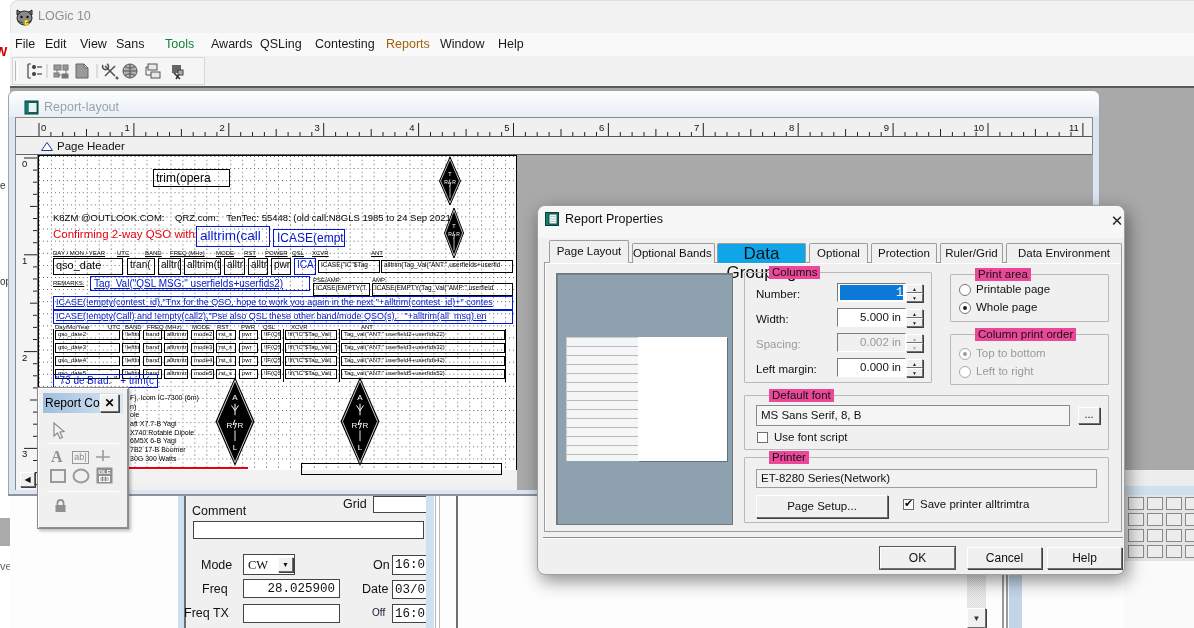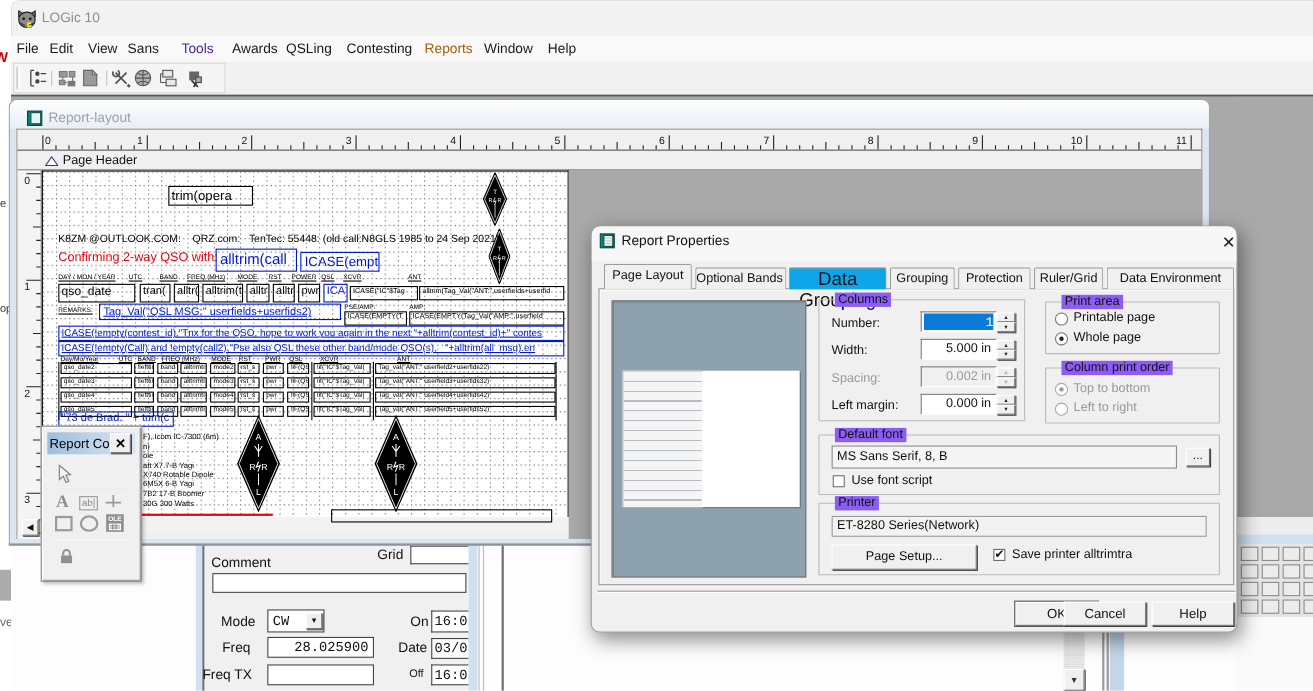--- a/index.html
+++ b/index.html
@@ -4,21 +4,21 @@
 *{margin:0;padding:0;box-sizing:border-box}
 html,body{width:1194px;height:628px;overflow:hidden;background:#fff;
   font-family:"Liberation Sans",sans-serif;position:relative}
 .a{position:absolute}
 .sunk{border-top:1px solid #7b7b7b;border-left:1px solid #7b7b7b;
   border-bottom:1px solid #fff;border-right:1px solid #fff;background:#fff}
 .btn{background:#f0f0f0;border-top:1px solid #fff;border-left:1px solid #fff;
   border-bottom:1px solid #707070;border-right:1px solid #707070;
   box-shadow:1px 1px 0 #404040; text-align:center}
 .grp{border:1px solid #b9b9b9;border-radius:1px}
-.grp>span{position:absolute;top:-7px;left:14px;background:#8b5cf6;padding:0 3px;
+.grp>span{position:absolute;top:-7px;left:24px;background:#ec4899;padding:0 3px;
   font-size:11.5px;color:#111;line-height:13px}
 </style></head><body>
 
 <div class="a" style="left:0;top:0;width:10px;height:628px;background:#fff"></div>
 <div class="a" style="left:-5px;top:44px;width:13px;height:15px;overflow:hidden;color:#c00;font-weight:bold;font-size:13px">W</div>
 <div class="a" style="left:0px;top:180px;width:8px;height:12px;overflow:hidden;font-size:10px;color:#333">e</div>
 <div class="a" style="left:0px;top:276px;width:9px;height:12px;overflow:hidden;font-size:10px;color:#333">op</div>
 <div class="a" style="left:0;top:518px;width:11px;height:28px;background:#ababab"></div>
 <div class="a" style="left:0px;top:560px;width:12px;height:13px;overflow:hidden;font-size:11px;color:#666">ve</div>
 <div class="a" style="left:10px;top:0;width:1184px;height:33px;background:#f2f2f2;border-top-left-radius:8px;border-top:1px solid #e0e0e0;border-left:1px solid #e0e0e0"></div>
@@ -30,21 +30,21 @@
     <circle cx="11.5" cy="8" r="1.2" fill="#111"></circle>
 <rect x="8.5" y="11" width="4" height="5" fill="#ffe94d" stroke="#a89a00" stroke-width="0.7"></rect>
 <path d="M2 12 L7 14 M15 12 L10 14" stroke="#222" stroke-width="0.8"></path>
 </svg>
 <div class="a" style="left:38px;top:9px;font-size:12.5px;color:#8d8d8d">LOGic 10</div>
 <div class="a" style="left:10px;top:33px;width:1184px;height:23px;background:#f9f9f9"></div>
 <div class="a" style="left:15px;top:37px;font-size:12.5px;color:#1a1a1a">File</div>
 <div class="a" style="left:45px;top:37px;font-size:12.5px;color:#1a1a1a">Edit</div>
 <div class="a" style="left:80px;top:37px;font-size:12.5px;color:#1a1a1a">View</div>
 <div class="a" style="left:116px;top:37px;font-size:12.5px;color:#1a1a1a">Sans</div>
-<div class="a" style="left:165px;top:37px;font-size:12.5px;color:#4c1d95">Tools</div>
+<div class="a" style="left:165px;top:37px;font-size:12.5px;color:#15803d">Tools</div>
 <div class="a" style="left:211px;top:37px;font-size:12.5px;color:#1a1a1a">Awards</div>
 <div class="a" style="left:260px;top:37px;font-size:12.5px;color:#1a1a1a">QSLing</div>
 <div class="a" style="left:315px;top:37px;font-size:12.5px;color:#1a1a1a">Contesting</div>
 <div class="a" style="left:386px;top:37px;font-size:12.5px;color:#a16207">Reports</div>
 <div class="a" style="left:440px;top:37px;font-size:12.5px;color:#1a1a1a">Window</div>
 <div class="a" style="left:498px;top:37px;font-size:12.5px;color:#1a1a1a">Help</div>
 <div class="a" style="left:10px;top:56px;width:1184px;height:30px;background:#f1f1f1"></div>
 <div class="a" style="left:12px;top:57px;width:193px;height:28px;background:#f5f5f5;border:1px solid #d7d7d7"></div>
 <div class="a" style="left:15px;top:61px;width:3px;height:20px;border-left:1px solid #bbb;border-right:1px solid #fff"></div>
 <svg class="a" style="left:26px;top:61px" width="165" height="20" viewBox="0 0 165 20">
@@ -116,21 +116,21 @@
 <div class="a" style="left:1124px;top:561px;width:70px;height:67px;background:#fafafa"></div>
 <div class="a" style="left:178px;top:490px;width:8px;height:138px;background:#cfe0f0"></div>
 <div class="a" style="left:184px;top:492px;width:2px;height:136px;background:#6f6f6f"></div>
 <div class="a" style="left:186px;top:493px;width:240px;height:135px;background:#f0f0f0"></div>
 <div class="a" style="left:192px;top:504px;font-size:12.5px;color:#111;white-space:nowrap">Comment</div>
 <div class="a" style="left:343px;top:497px;font-size:12.5px;color:#111;white-space:nowrap">Grid</div>
 <div class="a" style="left:373px;top:496px;width:53px;height:17px;background:#fff;border:1.5px solid #444;border-right:none"></div>
 <div class="a" style="left:193px;top:521px;width:231px;height:18px;background:#fff;border:1.5px solid #444"></div>
 <div class="a" style="left:201px;top:558px;font-size:12.5px;color:#111;white-space:nowrap">Mode</div>
 <div class="a" style="left:243px;top:554px;width:52px;height:21px;background:#fff;border:1.5px solid #444"></div>
-<div class="a" style="left:248px;top:558px;font-family:Liberation Mono, monospace;font-size:12.5px;color:#111">CW</div>
+<div class="a" style="left:248px;top:558px;font-family:Liberation Serif, serif;font-size:12.5px;color:#111">CW</div>
 <div class="a btn" style="left:278px;top:557px;width:15px;height:15px;line-height:14px;font-size:7px;color:#111">▼</div>
 <div class="a" style="left:373px;top:558px;font-size:12.5px;color:#111;white-space:nowrap">On</div>
 <div class="a" style="left:392px;top:555px;width:34px;height:20px;background:#fff;border:1.5px solid #444;border-right:none;overflow:hidden">
     <span style="position:absolute;left:2px;top:2px;font-family:'Liberation Mono',monospace;font-size:12.5px;color:#111">16:0</span>
   </div>
 <div class="a" style="left:202px;top:582px;font-size:12.5px;color:#111;white-space:nowrap">Freq</div>
 <div class="a" style="left:243px;top:579px;width:97px;height:19px;background:#fff;border:1.5px solid #444">
     <span style="position:absolute;right:4px;top:2px;font-family:'Liberation Mono',monospace;font-size:12.5px;color:#111">28.025900</span>
   </div>
 <div class="a" style="left:362px;top:582px;font-size:12.5px;color:#111;white-space:nowrap">Date</div>
@@ -577,21 +577,21 @@
 <line x1="4" y1="4.5" x2="12" y2="4.5" stroke="#9bb" stroke-width="0.7"></line>
 <line x1="4" y1="7" x2="12" y2="7" stroke="#9bb" stroke-width="0.7"></line>
 <line x1="4" y1="9.5" x2="12" y2="9.5" stroke="#9bb" stroke-width="0.7"></line>
 </svg>
 <div class="a" style="left:565px;top:212px;font-size:12.5px;color:#111">Report Properties</div>
 <div class="a" style="left:1106px;top:210px;width:22px;height:22px;font-size:15px;color:#222;text-align:center;line-height:22px">✕</div>
 <div class="a" style="left:544px;top:262px;width:578px;height:270px;background:#f0f0f0;border:1px solid #9c9c9c;box-shadow:inset 1px 1px 0 #fff"></div>
 <div class="a" style="left:549px;top:240px;width:80px;height:23px;background:#f0f0f0;border:1px solid #9c9c9c;border-bottom:1px solid #f0f0f0;border-radius:2px 2px 0 0;font-size:11.5px;text-align:center;line-height:21px;color:#111;z-index:3">Page Layout</div>
 <div class="a" style="left:632px;top:243px;width:83px;height:20px;background:#f0f0f0;border:1px solid #9c9c9c;border-bottom:none;border-radius:2px 2px 0 0;font-size:11.5px;text-align:left;line-height:19px;color:#111">Optional Bands</div>
 <div class="a" style="left:717px;top:243px;width:89px;height:20px;background:#0ea5e9;border:1px solid #9c9c9c;border-bottom:none;border-radius:2px 2px 0 0;font-size:17px;text-align:center;line-height:19px;color:#111">Data Grouping</div>
-<div class="a" style="left:809px;top:243px;width:59px;height:20px;background:#f0f0f0;border:1px solid #9c9c9c;border-bottom:none;border-radius:2px 2px 0 0;font-size:11.5px;text-align:center;line-height:19px;color:#111">Grouping</div>
+<div class="a" style="left:809px;top:243px;width:59px;height:20px;background:#f0f0f0;border:1px solid #9c9c9c;border-bottom:none;border-radius:2px 2px 0 0;font-size:11.5px;text-align:center;line-height:19px;color:#111">Optional</div>
 <div class="a" style="left:871px;top:243px;width:66px;height:20px;background:#f0f0f0;border:1px solid #9c9c9c;border-bottom:none;border-radius:2px 2px 0 0;font-size:11.5px;text-align:center;line-height:19px;color:#111">Protection</div>
 <div class="a" style="left:940px;top:243px;width:63px;height:20px;background:#f0f0f0;border:1px solid #9c9c9c;border-bottom:none;border-radius:2px 2px 0 0;font-size:11.5px;text-align:center;line-height:19px;color:#111">Ruler/Grid</div>
 <div class="a" style="left:1006px;top:243px;width:116px;height:20px;background:#f0f0f0;border:1px solid #9c9c9c;border-bottom:none;border-radius:2px 2px 0 0;font-size:11.5px;text-align:center;line-height:19px;color:#111">Data Environment</div>
 <div class="a" style="left:556px;top:273px;width:177px;height:252px;background:#8da1ae;border:1px solid #777;box-shadow:inset 1px 1px 0 #6f828e"></div>
 <div class="a" style="left:566px;top:337px;width:72px;height:124px;background:#f2f2f2;background-image:repeating-linear-gradient(#f5f5f5 0px,#f5f5f5 8px,#b4bcc1 8px,#b4bcc1 9px);border-top:1px solid #ccc;border-left:1px solid #ccc"></div>
 <div class="a" style="left:638px;top:337px;width:89px;height:124px;background:#fff;box-shadow:1px 1px 0 #5f717c"></div>
 <div class="a grp" style="left:744px;top:272px;width:188px;height:111px">
     <span>Columns</span>
   </div>
 <div class="a" style="left:756px;top:288px;font-size:11.5px;color:#111">Number:</div>
@@ -650,21 +650,21 @@
   </div>
 <div class="a" style="left:756px;top:469px;width:341px;height:19px;background:#f2f2f2;border:1px solid #9c9c9c">
     <span style="position:absolute;left:4px;top:2px;font-size:11.5px;color:#111">ET-8280 Series(Network)</span>
   </div>
 <div class="a btn" style="left:756px;top:495px;width:132px;height:23px;font-size:11.5px;line-height:21px;color:#111">Page Setup...</div>
 <div class="a" style="left:903px;top:499px;width:11px;height:11px;background:#fff;border:1px solid #6f6f6f">
     <span style="position:absolute;left:0px;top:-3px;font-size:11px;color:#111">✔</span>
   </div>
 <div class="a" style="left:920px;top:498px;font-size:11.5px;color:#111">Save printer alltrimtra</div>
 <div class="a" style="left:543px;top:537px;width:580px;height:2px;border-top:1px solid #8c8c8c;border-bottom:1px solid #fff"></div>
-<div class="a btn" style="left:923px;top:547px;width:75px;height:22px;font-size:12px;line-height:20px;color:#111;outline:1px solid #555">OK</div>
+<div class="a btn" style="left:880px;top:547px;width:75px;height:22px;font-size:12px;line-height:20px;color:#111;outline:1px solid #555">OK</div>
 <div class="a btn" style="left:967px;top:547px;width:75px;height:22px;font-size:12px;line-height:20px;color:#111">Cancel</div>
 <div class="a btn" style="left:1047px;top:547px;width:75px;height:22px;font-size:12px;line-height:20px;color:#111">Help</div>
 <div class="a" style="left:37px;top:387px;width:92px;height:142px;background:#f0f0f0;border:1px solid #8a8a8a;box-shadow:inset 1px 1px 0 #fff, inset -1px -1px 0 #909090, 2px 2px 3px rgba(0,0,0,0.25)"></div>
 <div class="a" style="left:43px;top:393px;width:80px;height:20px;background:linear-gradient(90deg,#9fbedd,#d9e7f4)"></div>
 <div class="a" style="left:45px;top:396px;font-size:12px;color:#000">Report Co</div>
 <div class="a btn" style="left:100px;top:394px;width:19px;height:18px;font-size:12px;line-height:17px;color:#000;font-weight:bold">✕</div>
 <svg class="a" style="left:52px;top:422px" width="14" height="18" viewBox="0 0 14 18">
 <path d="M2 1 L2 14 L5.5 11 L8 16.5 L10.5 15.5 L8 10 L12 9.5 Z" fill="#f4f4f4" stroke="#8a8a8a" stroke-width="1.2"></path>
 </svg>
 <div class="a" style="left:47px;top:443px;width:72px;height:1px;background:#c9c9c9;border-bottom:1px solid #fff"></div>

